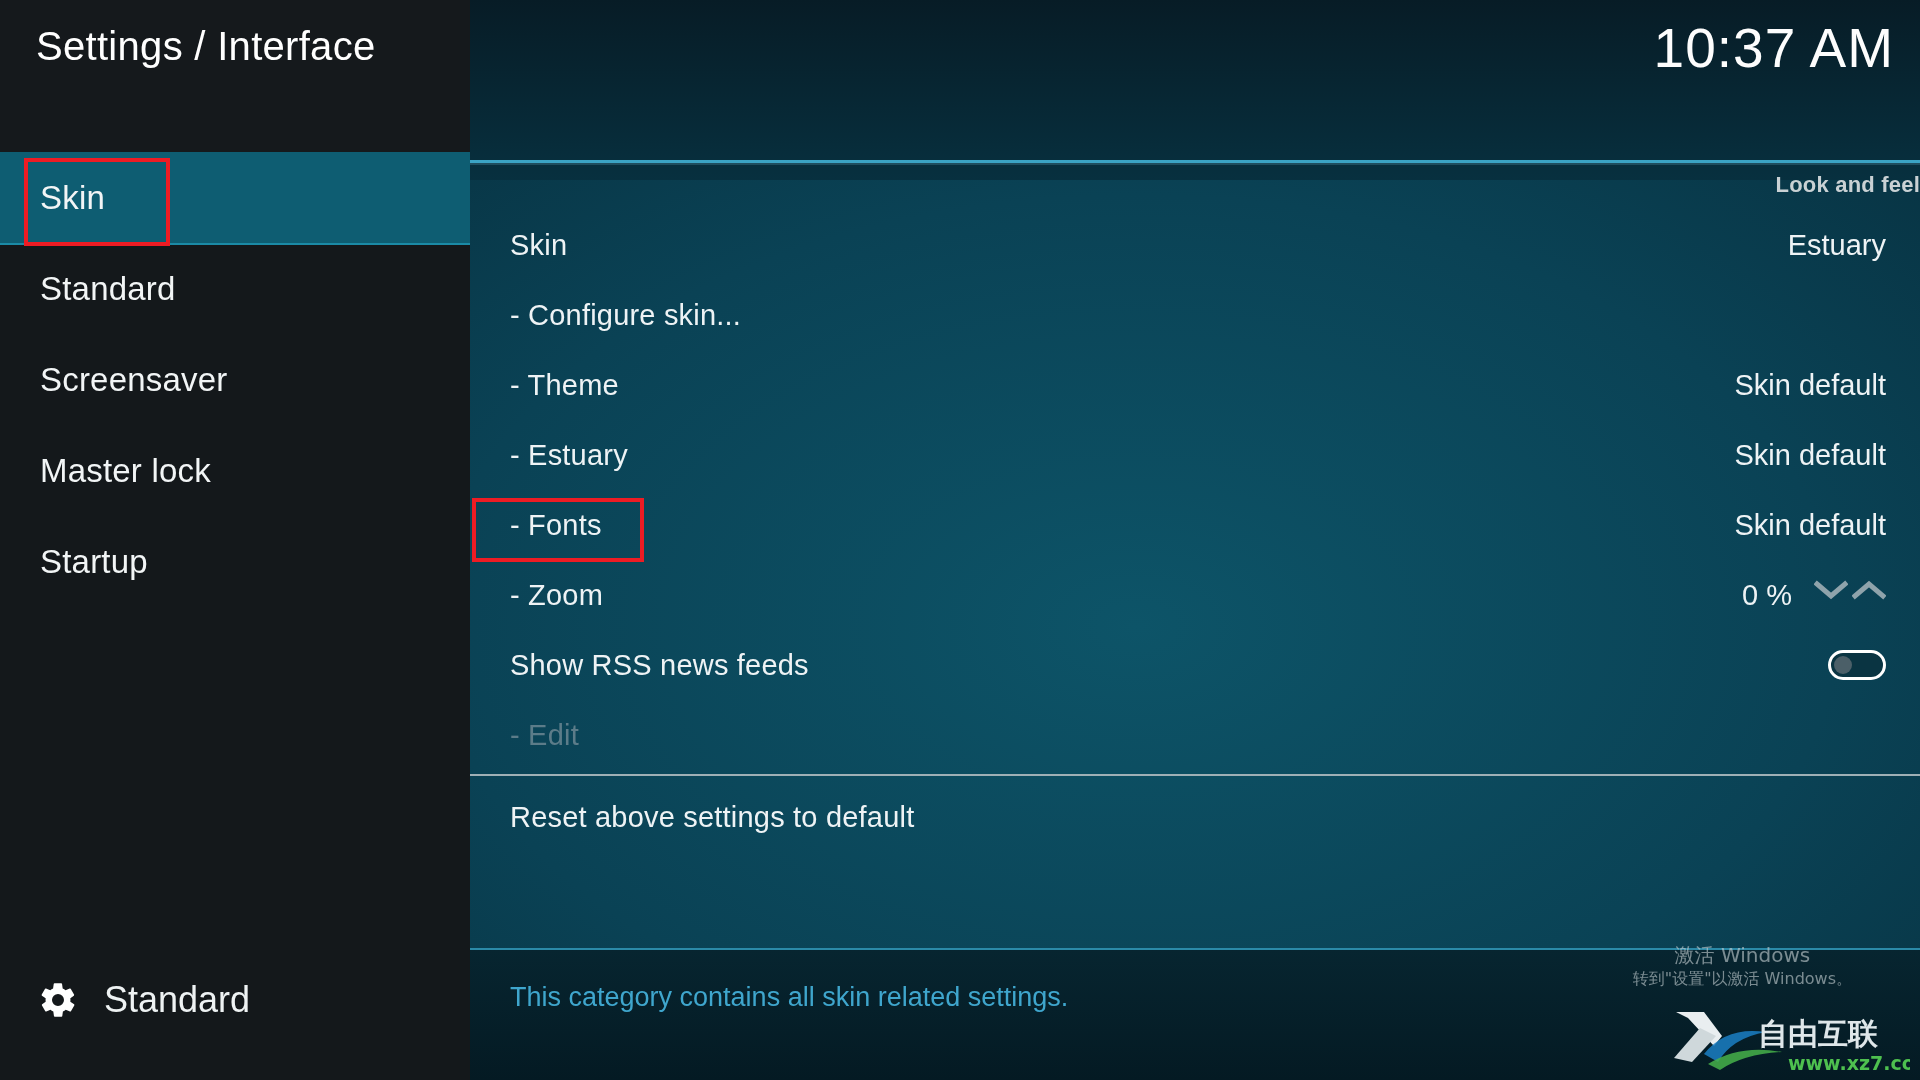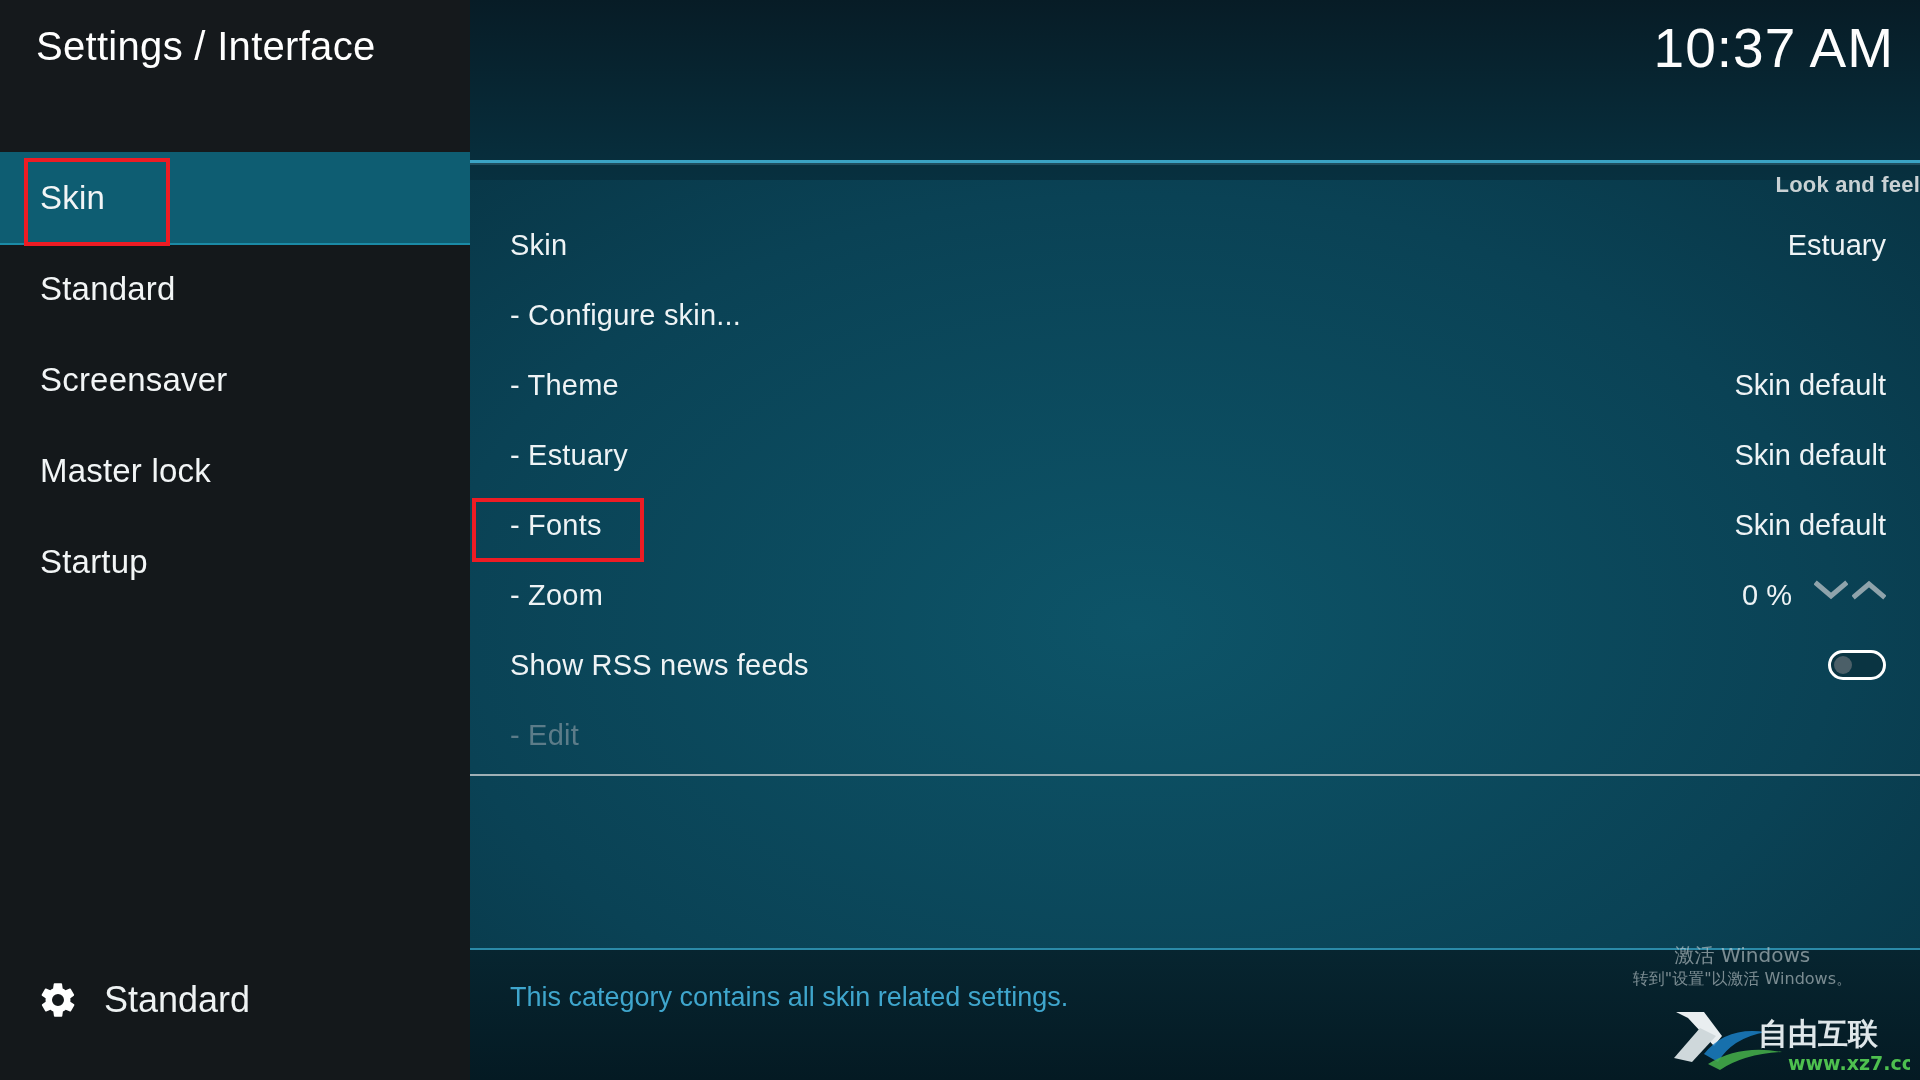--- a/index.html
+++ b/index.html
@@ -317,20 +317,23 @@
           </span>
         </span>
       </div>
 
       <div class="srow disabled">
         <span class="s-label">- Edit</span>
       </div>
 
       <div class="srow-divider"></div>
 
+      <div class="srow">
+        <span class="s-label">Reset above settings to default</span>
+      </div>
 
     </div>
 
     <div id="desc-bar">
       <div class="desc-text">This category contains all skin related settings.</div>
     </div>
 
   </div>
 
   <div class="annot" id="annot-skin"></div>

